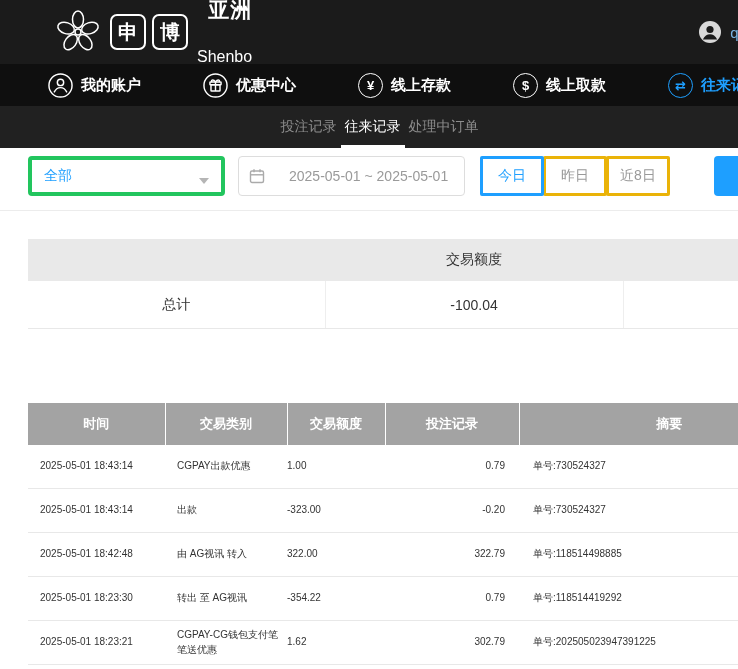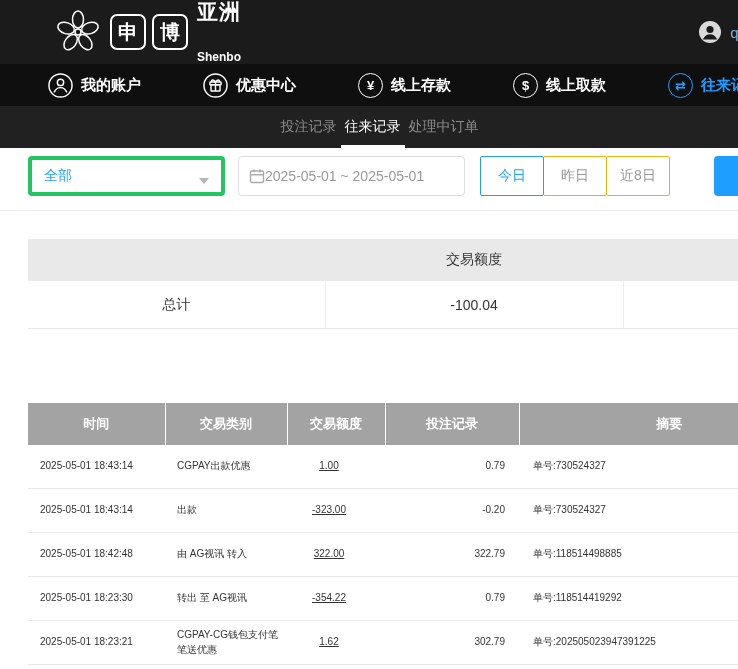--- a/index.html
+++ b/index.html
@@ -6,21 +6,21 @@
   .viewport{width:738px;height:669px;overflow:hidden;position:relative;background:#fff;}
 
   
   .topbar{height:64px;background:#1b1b1b;display:flex;align-items:center;position:relative;}
   .brand{display:flex;align-items:center;margin-left:55px;gap:9px;}
   .brand-boxes{display:flex;gap:6px;}
   .brand-box{width:32px;height:32px;border:2px solid #fff;border-radius:7px;color:#fff;
     font-size:20px;font-weight:bold;display:flex;align-items:center;justify-content:center;}
   .brand-right{display:flex;flex-direction:column;align-items:flex-end;line-height:1;gap:26px;}
   .brand-cn{color:#fff;font-size:21px;font-weight:bold;letter-spacing:1px;}
-  .brand-en{color:#fff;font-size:12px;margin-top:3px;font-weight:bold;}
+  .brand-en{color:#fff;font-size:16px;margin-top:3px;}
   .userbox{position:absolute;right:-28px;top:0;height:64px;display:flex;align-items:center;gap:8px;}
   .username{color:#79b3e2;font-size:15px;}
 
   
   .mainnav{height:42px;background:#0f0f0f;display:flex;align-items:center;gap:62px;padding-left:48px;width:820px;}
   .nav-item{display:flex;align-items:center;gap:8px;color:#fff;font-size:15px;font-weight:bold;white-space:nowrap;cursor:pointer;text-align:center;}
   .nav-item .glyph-circle{width:25px;height:25px;border:1.5px solid #fff;border-radius:50%;
     display:flex;align-items:center;justify-content:center;color:#fff;font-size:13px;box-sizing:border-box;}
   .nav-item.active{color:#1e9fff;}
   .nav-item.active .glyph-circle{border-color:#1e9fff;color:#1e9fff;}
@@ -32,45 +32,45 @@
   .tab.active:after{content:"";position:absolute;left:0;right:0;bottom:0;height:3px;background:#fff;}
 
   
   .filters{display:flex;align-items:center;gap:13px;padding:8px 0 14px 28px;border-bottom:1px solid #ececec;position:relative;}
   .select-box{width:197px;height:40px;border:4px solid #22c55e;border-radius:4px;box-sizing:border-box;
     display:flex;align-items:center;padding:0 12px;position:relative;background:#fff;cursor:pointer;}
   .select-box .sel-text{color:#1e9fff;font-size:14px;}
   .caret{position:absolute;right:12px;top:18px;width:0;height:0;border-left:5px solid transparent;
     border-right:5px solid transparent;border-top:6px solid #b5b5b5;}
   .date-box{width:227px;height:40px;border:1px solid #ddd;border-radius:4px;box-sizing:border-box;
-    display:flex;align-items:center;gap:0;padding:0 10px;background:#fff;cursor:pointer;}
+    display:flex;align-items:center;gap:24px;padding:0 10px;background:#fff;cursor:pointer;}
   .date-text{color:#9a9a9a;font-size:14px;white-space:nowrap;}
   .quick-group{display:flex;margin-left:3px;}
-  .quick-btn{width:64px;height:40px;background:#fff;border:1px solid #eab308;box-sizing:border-box;
+  .quick-btn{width:64px;height:40px;background:#fff;border:3px solid #eab308;box-sizing:border-box;
     color:#999;font-size:14px;display:flex;align-items:center;justify-content:center;margin-left:-1px;cursor:pointer;border-radius:2px;}
   .quick-btn.active{border-color:#1e9fff;color:#1e9fff;position:relative;z-index:2;}
   .search-btn{position:absolute;left:714px;top:8px;width:80px;height:40px;background:#1e9fff;border:none;border-radius:4px;cursor:pointer;}
 
   
   .summary-wrap{margin:28px 0 0 28px;width:892px;}
   table{border-collapse:collapse;}
   .summary-table{width:892px;table-layout:fixed;}
   .summary-table th{background:#e9e9e9;height:40px;font-size:14px;font-weight:normal;color:#333;text-align:center;}
   .summary-table td{height:45px;font-size:14px;color:#333;text-align:center;border-bottom:1px solid #e8e8e8;border-right:1px solid #eee;background:#fff;}
   .summary-table td:last-child{border-right:none;}
 
   
   .main-table-wrap{margin:74px 0 0 28px;width:791px;}
   .main-table{width:791px;table-layout:fixed;}
   .main-table th{background:#a3a3a3;color:#fff;height:40px;font-size:13px;font-weight:bold;text-align:center;border-right:1px solid #fff;}
   .main-table th:last-child{border-right:none;}
   .main-table td{height:39px;font-size:10px;color:#333;border-bottom:1px solid #e8e8e8;background:#fff;padding:2px 0;line-height:1.45;}
   .main-table td.col0{padding-left:12px;text-align:left;}
   .main-table td.col1{padding-left:12px;padding-right:8px;text-align:left;}
-  .main-table td.col2{padding-right:14px;text-align:center;text-decoration:underline;}
+  .main-table td.col2{padding-right:14px;text-align:left;}
   .main-table td.col3{padding-right:14px;text-align:right;}
   .main-table td.col4{padding-left:14px;text-align:left;}
 
   .c0{width:137px;} .c1{width:122px;} .c2{width:98px;} .c3{width:134px;} .c4{width:300px;}
   svg{display:block;}
 </style>
 </head>
 <body>
 
 <div class="viewport">

